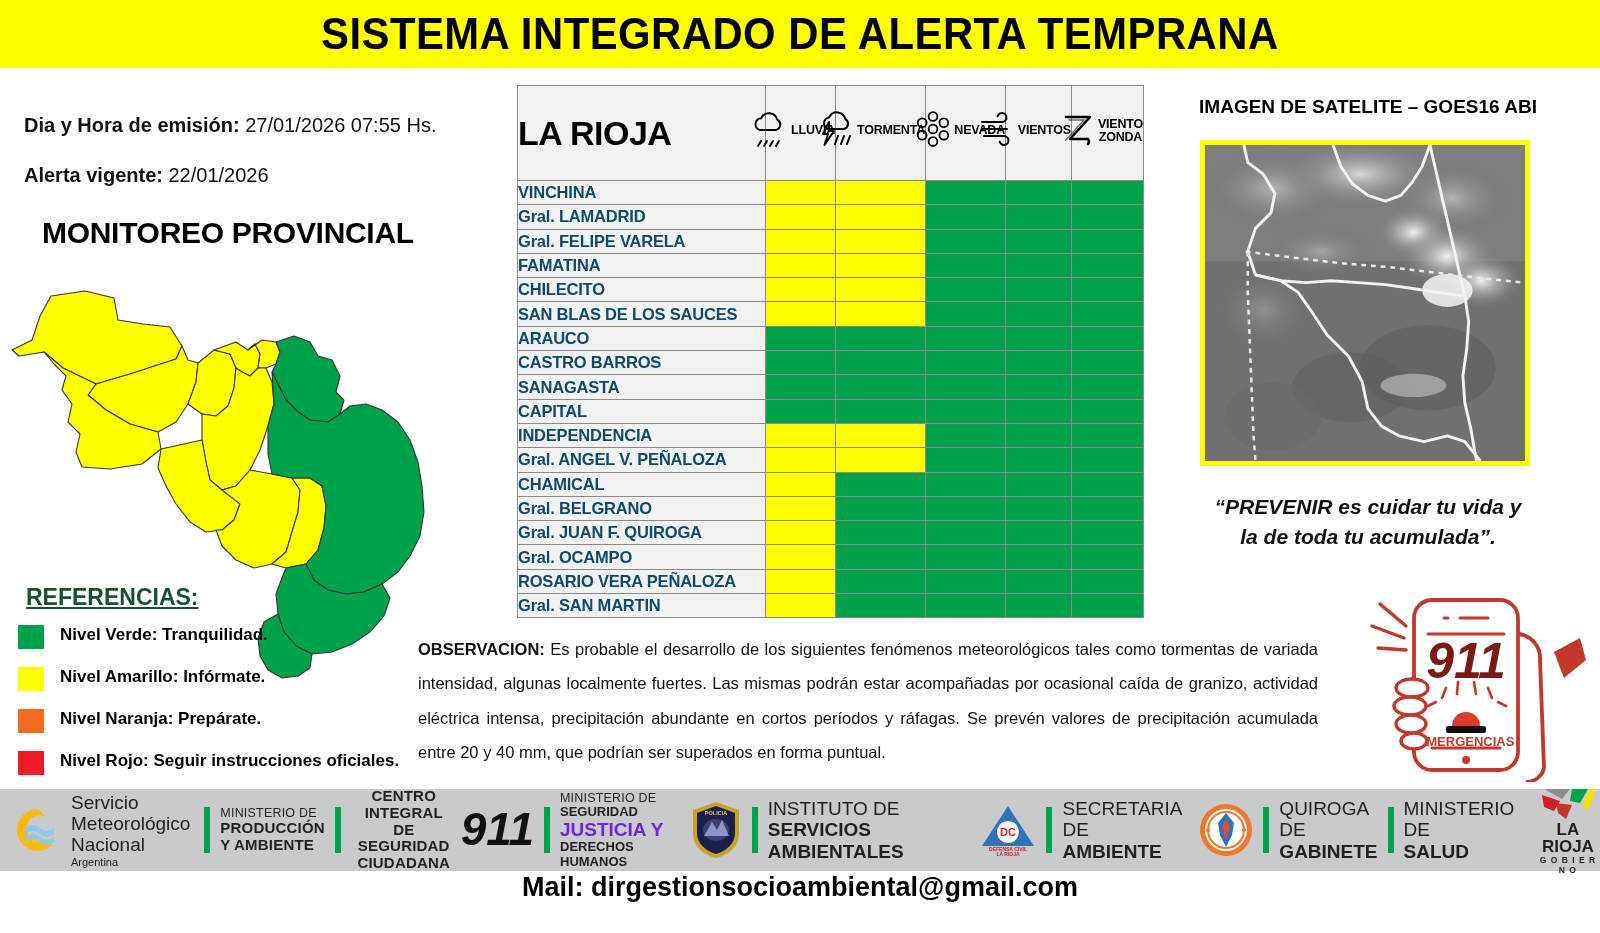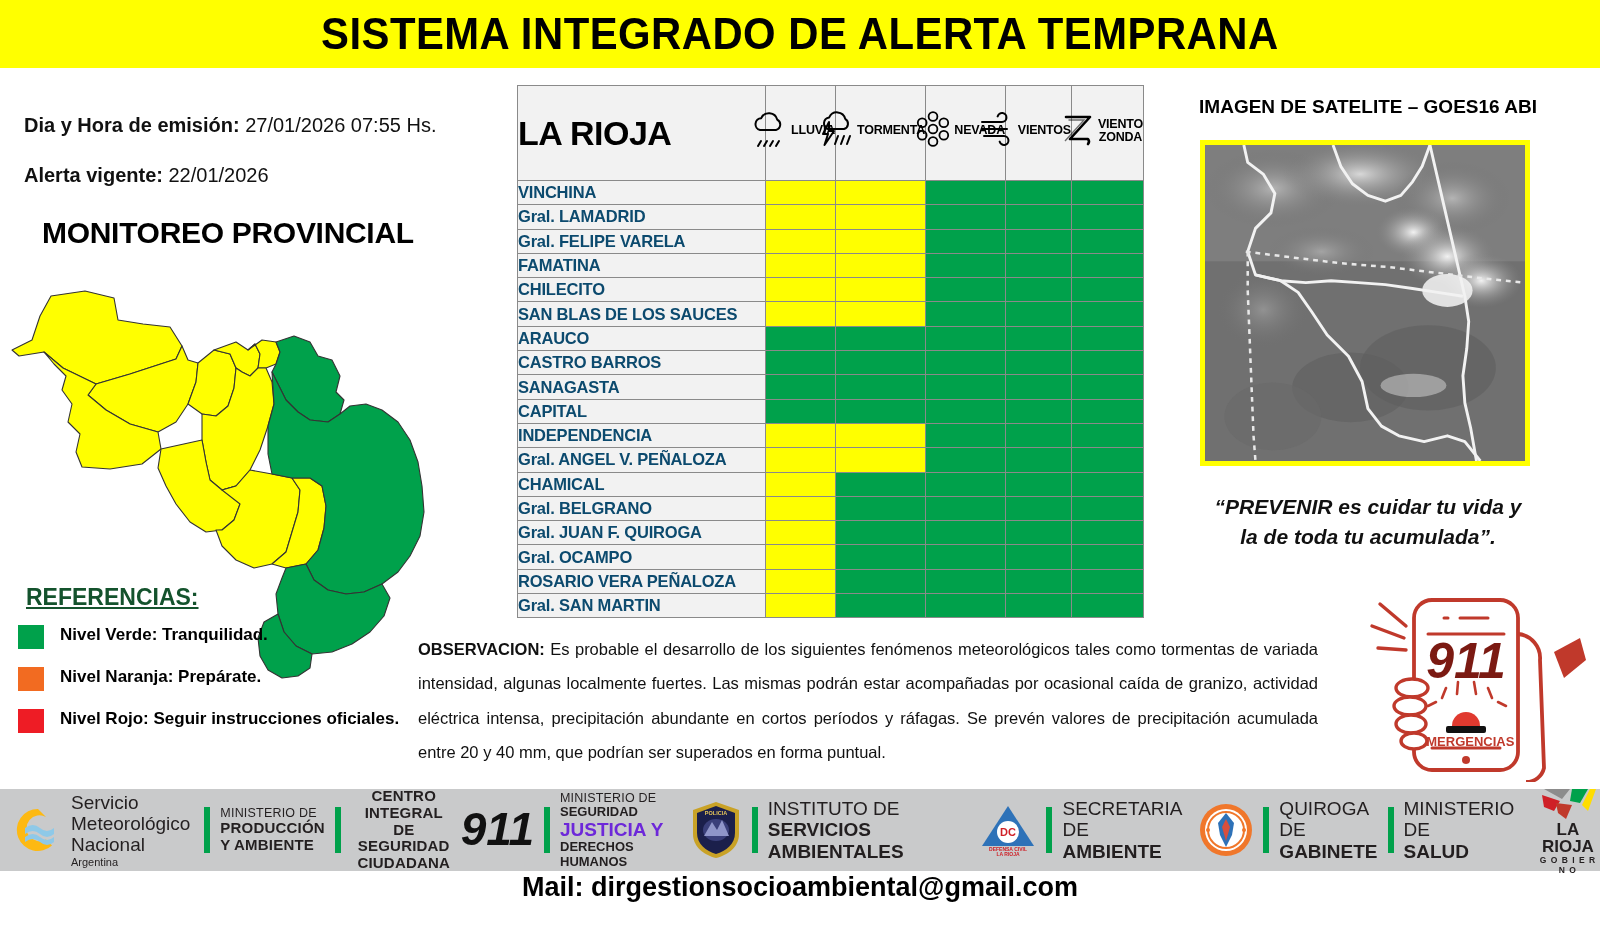--- a/index.html
+++ b/index.html
@@ -164,20 +164,24 @@
       </g>
     </svg>
   </div>
 
   <div class="legend">
     <div class="legend-title">REFERENCIAS:</div>
 
     <div class="legend-row">
       <div class="legend-swatch" style="background:#00a14b"></div>
       <div class="legend-label">Nivel Verde: Tranquilidad.</div>
+    </div>
+    <div class="legend-row">
+      <div class="legend-swatch" style="background:#ffff00"></div>
+      <div class="legend-label">Nivel Amarillo:  Infórmate.</div>
     </div>
     <div class="legend-row">
       <div class="legend-swatch" style="background:#f26b21"></div>
       <div class="legend-label">Nivel Naranja:  Prepárate.</div>
     </div>
     <div class="legend-row">
       <div class="legend-swatch" style="background:#ee1c25"></div>
       <div class="legend-label">Nivel Rojo: Seguir instrucciones  oficiales.</div>
     </div>
   </div>

